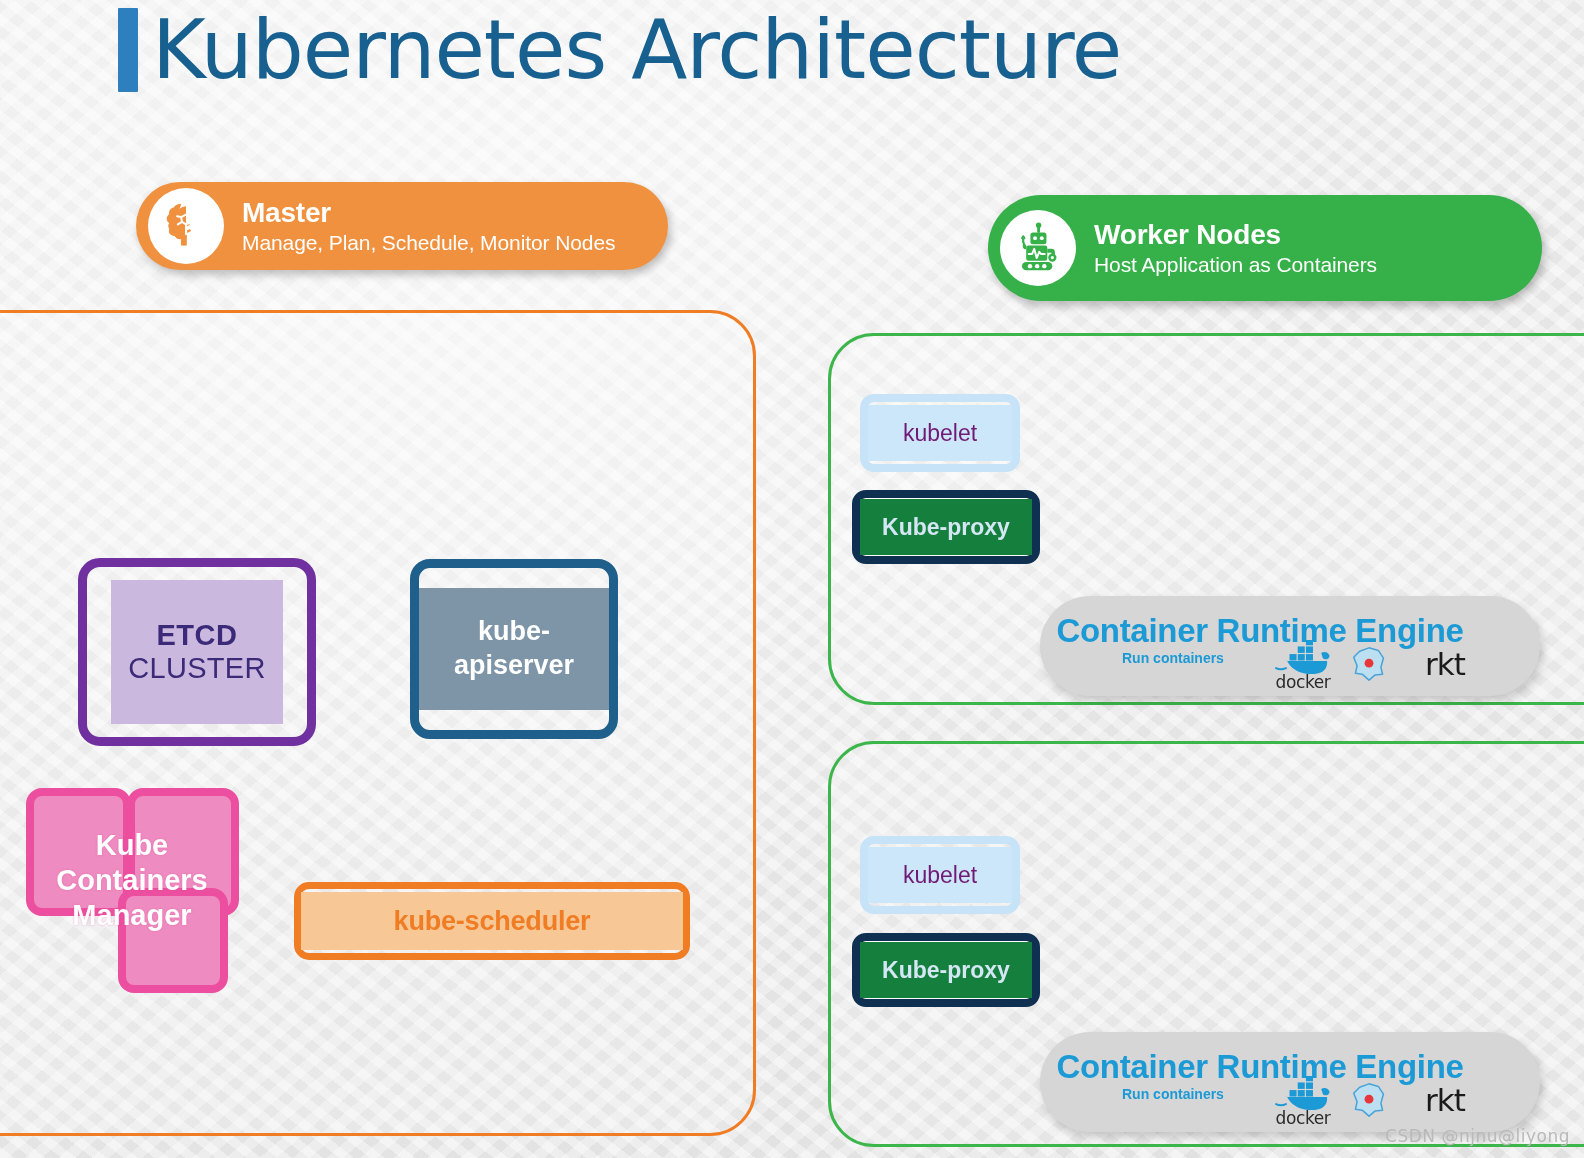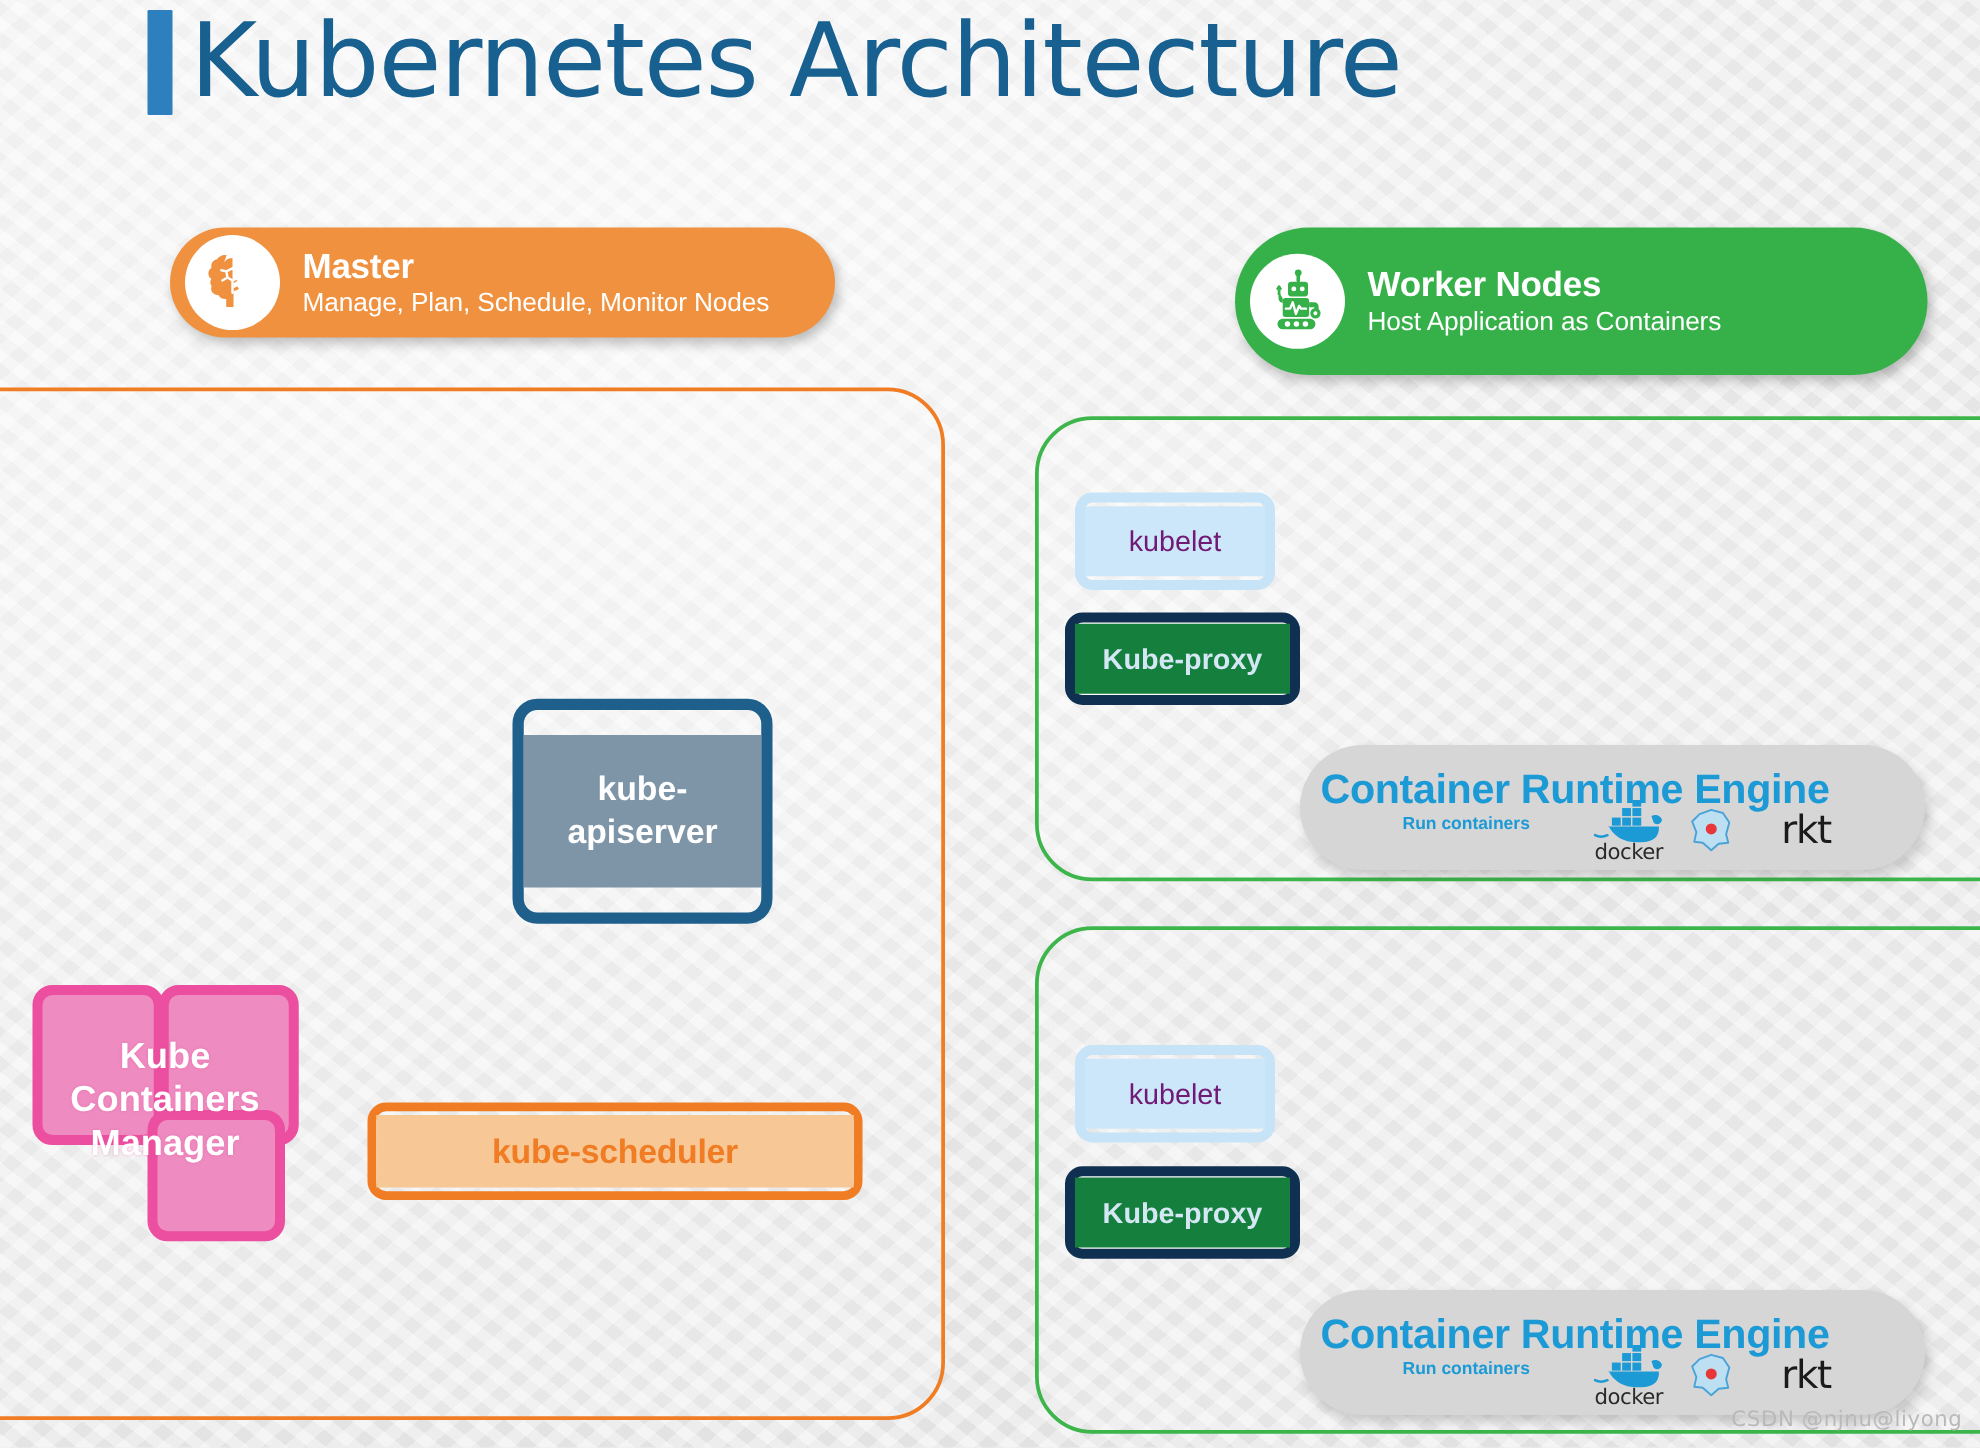--- a/index.html
+++ b/index.html
@@ -86,23 +86,23 @@
 
   #master-pill {
     left: 136px;
     top: 182px;
     width: 486px;
     height: 88px;
     background: #f0913f;
   }
   #worker-pill {
     left: 988px;
-    top: 182px;
+    top: 195px;
     width: 508px;
-    height: 118px;
+    height: 106px;
     background: #36b14a;
   }
 
   
   .outer-panel {
     position: absolute;
     border-radius: 46px;
     background: rgba(255,255,255,0.16);
   }
   #master-panel {
@@ -392,20 +392,26 @@
           <path d="M32 18 L26 21 M32 18 L38 22 M26 21 L21 20 M26 21 L27 27 M38 22 L44 21 M38 22 L37 28 M27 27 L22 30 M27 27 L32 30 M37 28 L42 31 M37 28 L32 30 M32 30 L32 42"></path>
         </g>
       </svg>
     </div>
     <div class="pill-text">
       <div class="pill-title">Master</div>
       <div class="pill-sub">Manage, Plan, Schedule, Monitor Nodes</div>
     </div>
   </div>
 
+  <div id="etcd-box">
+    <div id="etcd-inner">
+      <div id="etcd-title">ETCD</div>
+      <div id="etcd-sub">CLUSTER</div>
+    </div>
+  </div>
 
   <div id="apiserver-box">
     <div id="apiserver-inner">
       <div>kube-</div>
       <div>apiserver</div>
     </div>
   </div>
 
   <div id="kcm-group">
     <div id="kcm-a" class="kcm-card"></div>

